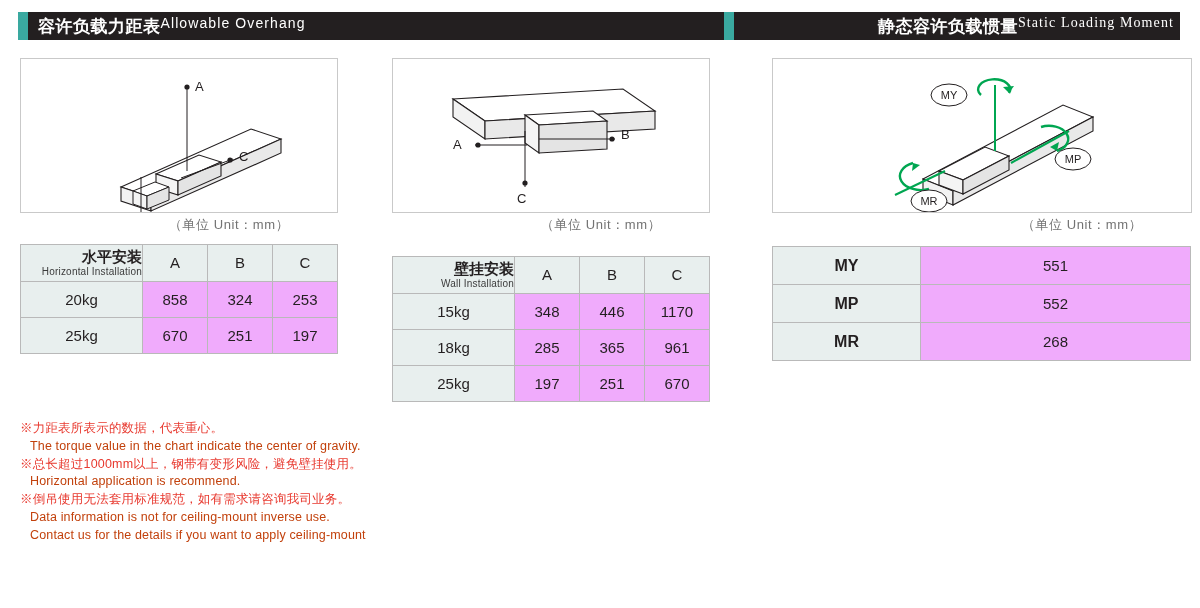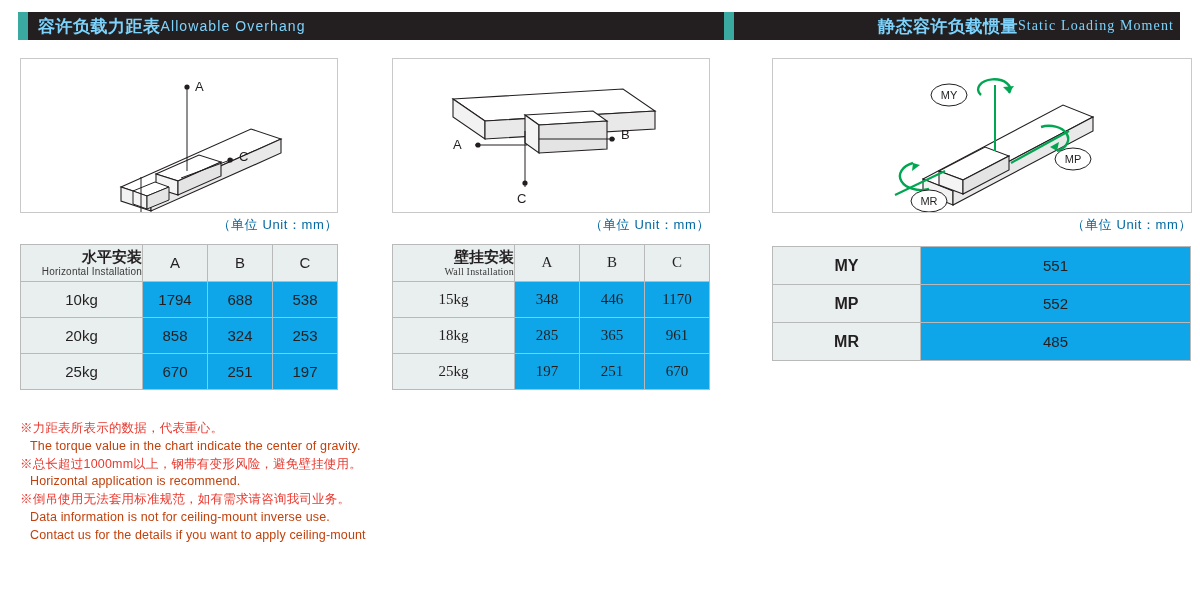--- a/index.html
+++ b/index.html
@@ -26,23 +26,23 @@
   }
   .sec-head .bar-dark {
     flex: 1;
     background: #231f20;
     display: flex;
     align-items: center;
     padding-left: 10px;
   }
   .sec-head .txt-wrap {
     background: #231f20;
-    color: #7dd3fc;
+    color: #ffffff;
     display: flex;
-    align-items: center;
+    align-items: flex-start;
     white-space: nowrap;
   }
   .sec-head .cn {
     font-size: 17px;
     font-weight: bold;
     letter-spacing: 0.5px;
   }
   .sec-head .en {
     font-size: 14px;
     letter-spacing: 1.1px;
@@ -58,39 +58,39 @@
     border: 1px solid #c9c9c9;
     background: #ffffff;
   }
   #fig1 { left: 20px;  top: 58px; width: 318px; height: 155px; }
   #fig2 { left: 392px; top: 58px; width: 318px; height: 155px; }
   #fig3 { left: 772px; top: 58px; width: 420px; height: 155px; }
 
   .unit {
     position: absolute;
     font-size: 13px;
-    color: #0369a1;
+    color: #737373;
     letter-spacing: 0.6px;
-    text-align: right;
+    text-align: center;
   }
   #unit1 { left: 120px; top: 216px; width: 218px; }
   #unit2 { left: 492px; top: 216px; width: 218px; }
   #unit3 { left: 972px; top: 216px; width: 220px; }
 
   
   table.data {
     position: absolute;
     border-collapse: collapse;
     font-size: 15px;
   }
   table.data td, table.data th {
     border: 1px solid #b9b9b9;
     text-align: center;
     font-weight: normal;
-    background: #0ea5e9;
+    background: #f0abfc;
   }
   table.data .hdr-cell {
     background: #e8efee;
     font-size: 15px;
   }
   table.data .hdr-label {
     background: #e8efee;
     text-align: right;
     line-height: 1.1;
     padding: 4px 0;
@@ -106,21 +106,21 @@
     font-size: 10px;
     color: #3b3b3b;
     letter-spacing: 0.2px;
   }
   table.data .rowlabel {
     background: #e8efee;
     font-size: 15px;
   }
 
   #tbl1 { left: 20px;  top: 244px; }
-  #tbl2 { left: 392px; top: 244px; font-family: Liberation Serif, serif; }
+  #tbl2 { left: 392px; top: 256px; }
   #tbl3 { left: 772px; top: 246px; }
 
   #tbl1 td, #tbl1 th { height: 36px; }
   #tbl2 td, #tbl2 th { height: 36px; }
   #tbl3 td, #tbl3 th { height: 38px; font-size: 16px; font-weight: bold; }
   #tbl3 td.val { font-weight: normal; font-size: 15px; }
 
   
   .notes {
     position: absolute;
@@ -257,26 +257,20 @@
         <tr>
       <th class="hdr-label" style="width:122px;">
         <span class="cn">水平安装</span>
         <span class="en">Horizontal Installation</span>
       </th>
       <th class="hdr-cell" style="width:65px;">A</th>
       <th class="hdr-cell" style="width:65px;">B</th>
       <th class="hdr-cell" style="width:65px;">C</th>
     </tr>
     <tr>
-      <td class="rowlabel">10kg</td>
-      <td>1794</td>
-      <td>688</td>
-      <td>538</td>
-    </tr>
-    <tr>
       <td class="rowlabel">20kg</td>
       <td>858</td>
       <td>324</td>
       <td>253</td>
     </tr>
     <tr>
       <td class="rowlabel">25kg</td>
       <td>670</td>
       <td>251</td>
       <td>197</td>
@@ -321,21 +315,21 @@
         <tr>
       <td class="rowlabel" style="width:148px;">MY</td>
       <td class="val" style="width:270px;">551</td>
     </tr>
     <tr>
       <td class="rowlabel">MP</td>
       <td class="val">552</td>
     </tr>
     <tr>
       <td class="rowlabel">MR</td>
-      <td class="val">485</td>
+      <td class="val">268</td>
     </tr>
   </tbody>
     </table>
 
   <div class="notes">
     <div>
       <div class="cn">※力距表所表示的数据，代表重心。</div>
       <div class="en">The torque value in the chart indicate the center of gravity.</div>
     </div>
     <div>

